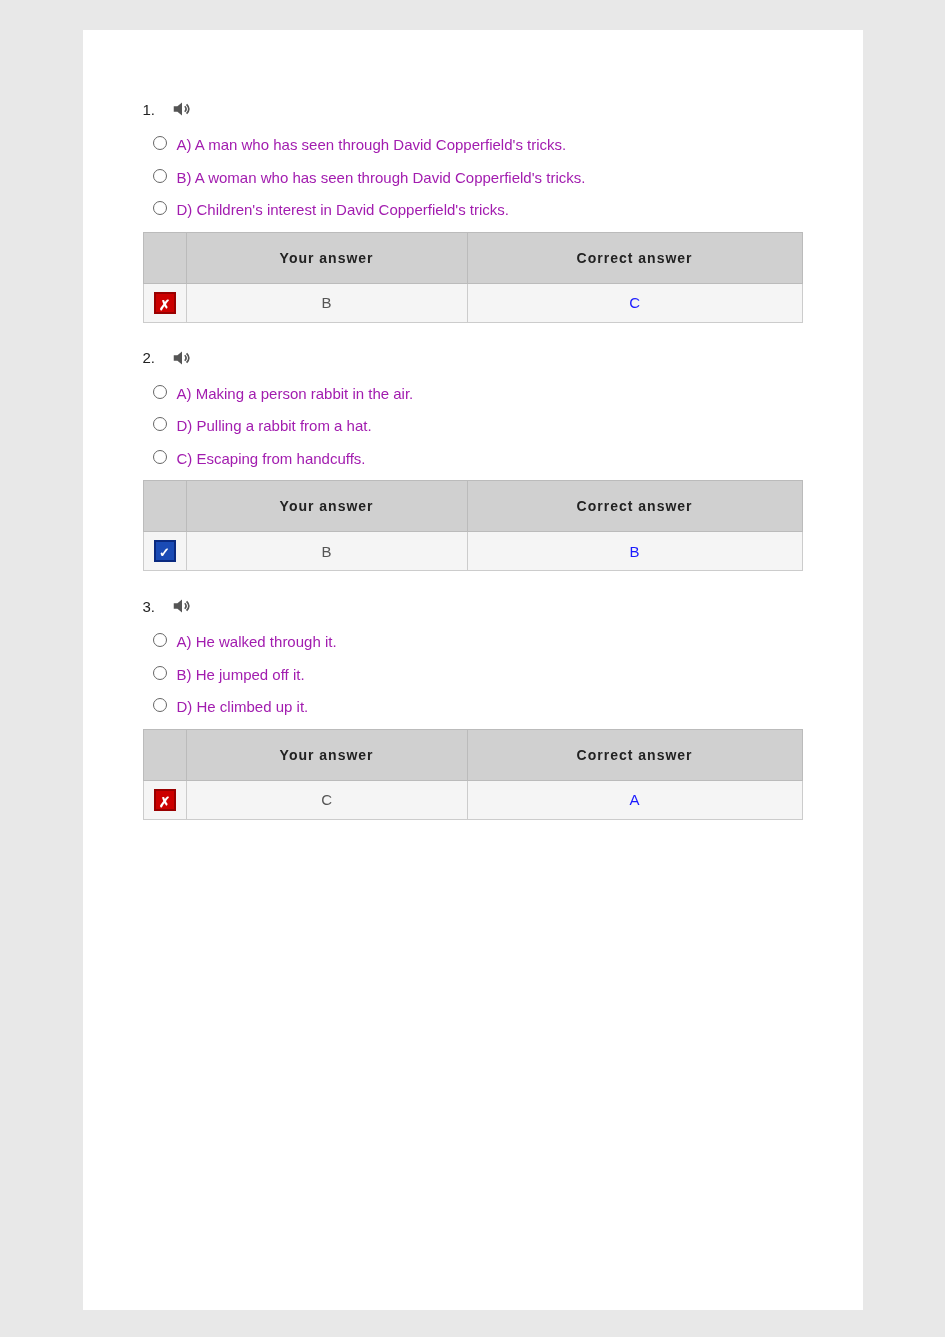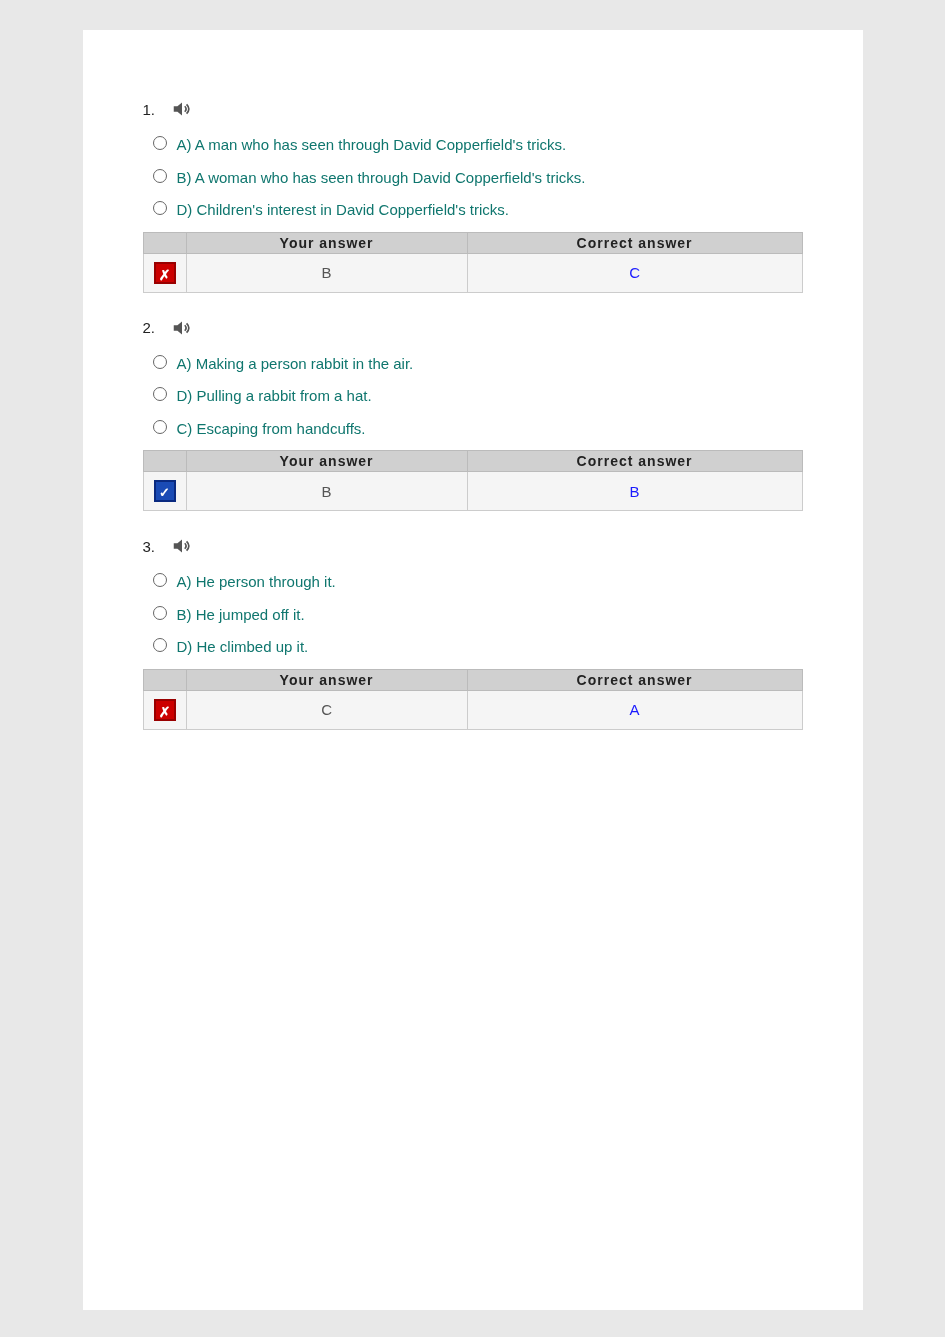--- a/index.html
+++ b/index.html
@@ -59,33 +59,33 @@
       border: 1.5px solid #666;
       border-radius: 50%;
       display: inline-block;
       margin-right: 10px;
       margin-top: 2px;
       flex-shrink: 0;
     }
     .option-text {
       font-size: 15px;
       line-height: 1.5;
-      color: #0f766e;
+      color: #a21caf;
     }
     .answer-table {
       width: 100%;
       border-collapse: collapse;
       margin-top: 10px;
       margin-bottom: 18px;
     }
     .answer-table th {
       background: #d0d0d0;
       font-weight: bold;
       font-size: 14px;
-      padding: 2px 10px;
+      padding: 17px 10px;
       text-align: center;
       border: 1px solid #bbb;
       letter-spacing: 1px;
     }
     .answer-table td {
       background: #f5f5f5;
       text-align: center;
       padding: 8px 10px;
       border: 1px solid #ccc;
       font-size: 15px;
@@ -220,21 +220,21 @@
           <span class="speaker-icon">
             <svg viewBox="0 0 24 24" fill="#555" xmlns="http://www.w3.org/2000/svg">
     <polygon points="3,9 7,9 12,5 12,19 7,15 3,15" fill="#555"></polygon>
     <path d="M15,9 Q18,12 15,15" stroke="#555" stroke-width="1.8" fill="none"></path>
     <path d="M17,7 Q22,12 17,17" stroke="#555" stroke-width="1.8" fill="none"></path>
   </svg>
           </span>
         </div>
         <div class="option-row">
           <span class="radio-circle"></span>
-          <span class="option-text">A)  He person through it.</span>
+          <span class="option-text">A)  He walked through it.</span>
         </div>
         <div class="option-row">
           <span class="radio-circle"></span>
           <span class="option-text">B)  He jumped off it.</span>
         </div>
         <div class="option-row">
           <span class="radio-circle"></span>
           <span class="option-text">D)  He climbed up it.</span>
         </div>
         <table class="answer-table">

